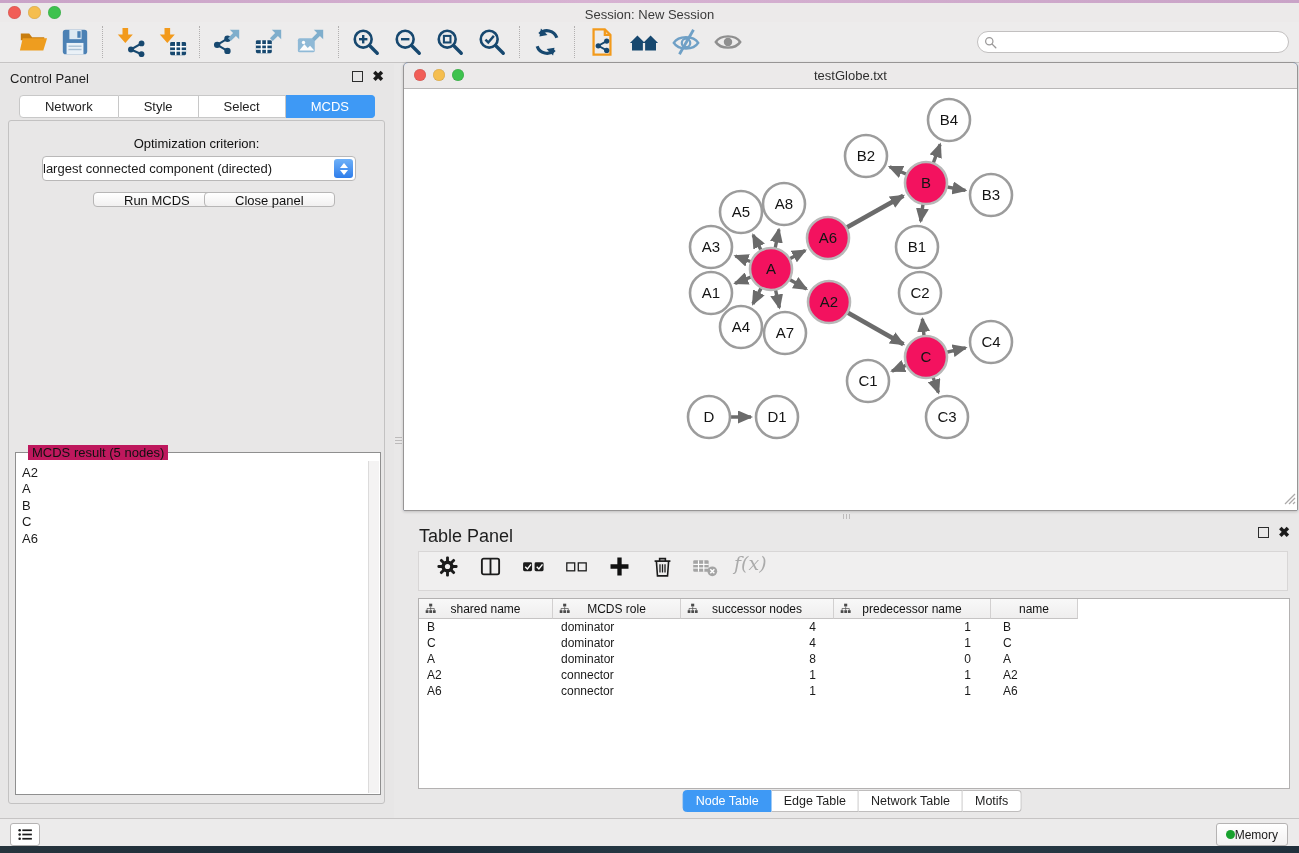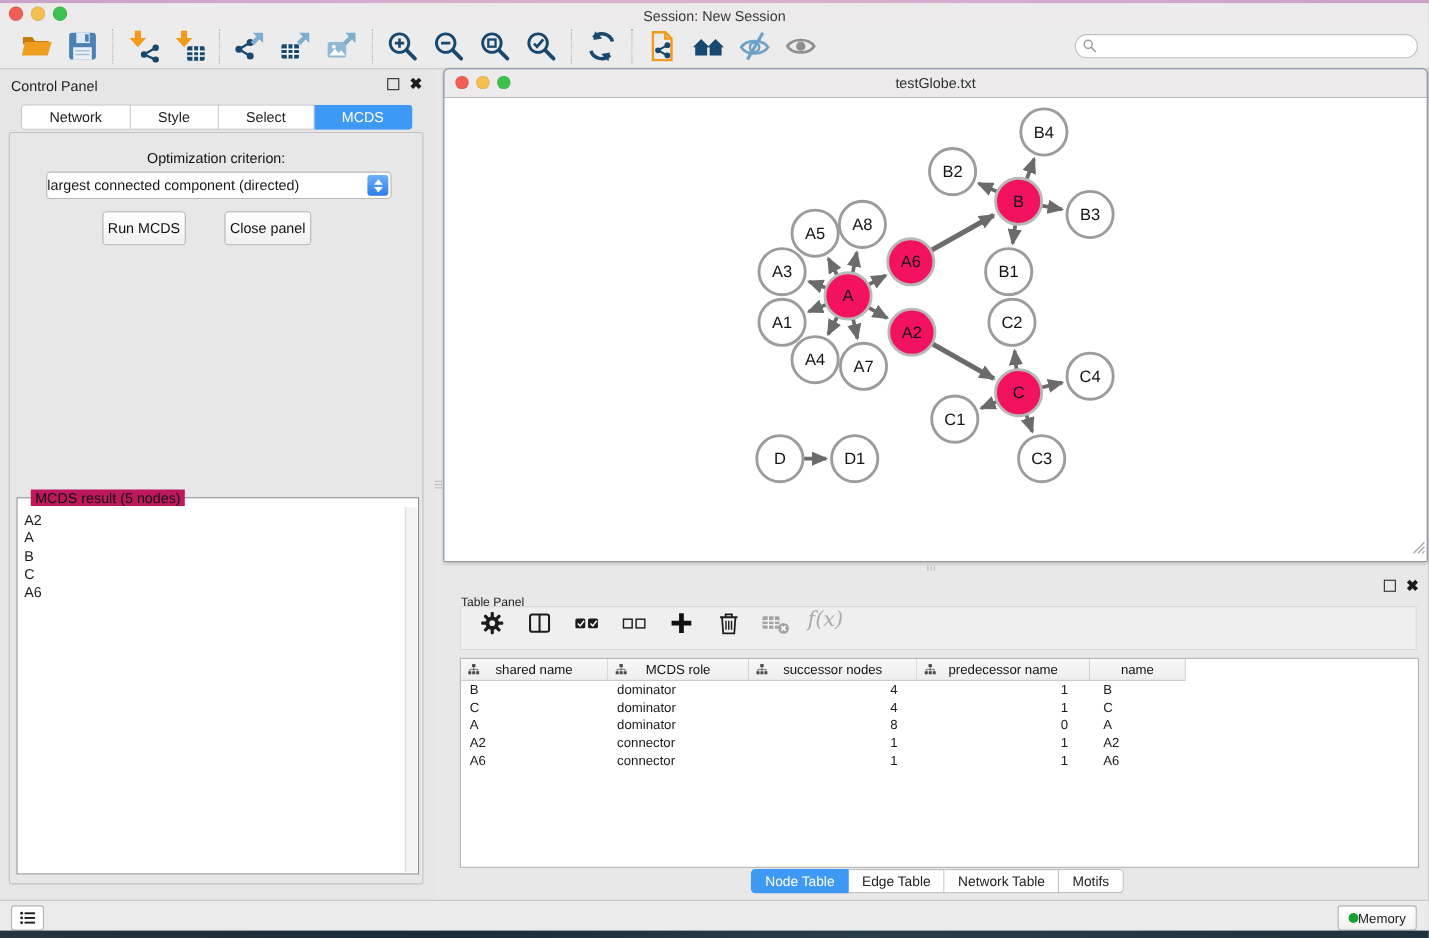--- a/index.html
+++ b/index.html
@@ -37,22 +37,22 @@
   .cp-body{position:absolute;left:8px;top:56px;width:375px;height:682px;background:#E8E7E7;
            border:1px solid #C3C2C2;border-radius:3px;}
   .opt-label{position:absolute;left:0;top:15px;width:100%;text-align:center;font-size:13px;color:#111;}
   .opt-select{position:absolute;left:33px;top:35px;width:312px;height:23px;background:#fff;border:1px solid #B9B8B8;
               border-radius:4px;display:flex;align-items:center;font-size:13px;}
   .opt-select .val{flex:1;padding-left:0;white-space:nowrap;overflow:hidden;}
   .stepper{width:19px;height:19px;margin-right:2px;border-radius:3px;background:linear-gradient(#6FB1F8,#2E7DEB);
            display:flex;flex-direction:column;align-items:center;justify-content:center;gap:2px;}
   .stepper .up{width:0;height:0;border-left:4px solid transparent;border-right:4px solid transparent;border-bottom:5px solid #fff;}
   .stepper .dn{width:0;height:0;border-left:4px solid transparent;border-right:4px solid transparent;border-top:5px solid #fff;}
-  .cp-btn{position:absolute;top:71px;height:31px;background:linear-gradient(#FFFFFF,#F1F0F0);border:1px solid #B7B6B6;
-          border-radius:4px;font-size:13px;font-family:"Liberation Sans",sans-serif;color:#111;padding:0 4px;}
+  .cp-btn{position:absolute;top:71px;height:15px;background:linear-gradient(#FFFFFF,#F1F0F0);border:1px solid #B7B6B6;
+          border-radius:4px;font-size:13px;font-family:"Liberation Sans",sans-serif;color:#111;padding:0 30px;}
   .mcds-fs{position:absolute;left:6px;top:331px;width:364px;height:341px;border:1px solid #8F8F8F;background:#fff;}
   .mcds-legend{position:absolute;left:12px;top:-8px;background:#be185d;padding:0 4px;font-size:13px;color:#111;}
   .mcds-list{position:absolute;left:1px;top:8px;right:12px;bottom:1px;padding:4px 0 0 5px;font-size:13px;line-height:16.4px;}
   .scroll-track{position:absolute;right:1px;top:8px;bottom:1px;width:10px;background:#F4F3F3;border-left:1px solid #DCDBDB;}
   
   .vgrip{position:absolute;left:395px;top:431px;width:7px;height:18px;display:flex;flex-direction:column;gap:2px;justify-content:center;}
   .vgrip i{height:1px;background:#BDBBBB;}
   .hgrip{position:absolute;left:843px;top:514px;width:18px;height:5px;display:flex;gap:2px;align-items:center;}
   .hgrip i{width:1px;height:5px;background:#BDBBBB;}
   
@@ -60,21 +60,21 @@
            border-radius:5px 5px 2px 2px;box-sizing:border-box;box-shadow:0 1px 3px rgba(0,0,0,.18);}
   .net-titlebar{position:absolute;left:0;top:0;width:100%;height:25px;background:#ECEAEA;border-bottom:1px solid #B9B7B7;
                 border-radius:4px 4px 0 0;}
   .net-title{position:absolute;left:0;top:5px;width:100%;text-align:center;font-size:13px;color:#2f2f2f;}
   .net-lights{left:10px;top:6px;}
   .net-lights .light{width:12px;height:12px;}
   .net-canvas{position:absolute;left:0;top:26px;width:893px;height:421px;background:#fff;overflow:hidden;}
   .resize-grip{position:absolute;right:1px;bottom:1px;}
   
   .table-panel{position:absolute;left:405px;top:520px;width:894px;height:296px;}
-  .tp-title{position:absolute;left:14px;top:22px;font-size:11px;color:#1e1e1e;}
+  .tp-title{position:absolute;left:14px;top:6px;font-size:18px;color:#1e1e1e;}
   .tp-toolbar{position:absolute;left:13px;top:31px;width:870px;height:40px;background:#F0EFEF;border:1px solid #D8D6D6;
               display:flex;align-items:flex-start;gap:15px;padding-left:14px;box-sizing:border-box;}
   .tp-btn{display:flex;align-items:center;justify-content:center;width:28px;height:28px;}
   .fx{font-family:"DejaVu Serif",serif;font-style:italic;font-size:19px;color:#ABABAB;}
   .node-table{position:absolute;left:13px;top:78px;width:870px;height:189px;background:#fff;border:1px solid #B3B1B1;
               overflow:hidden;font-size:12px;}
   .thead{display:flex;height:20px;}
   .th{position:relative;display:flex;align-items:center;justify-content:center;background:linear-gradient(#F8F8F8,#EFEEEE);
       border-right:1px solid #D2D0D0;border-bottom:1px solid #C6C4C4;box-sizing:border-box;font-size:12px;color:#111;}
   .th .hic{position:absolute;left:6px;top:4px;}

